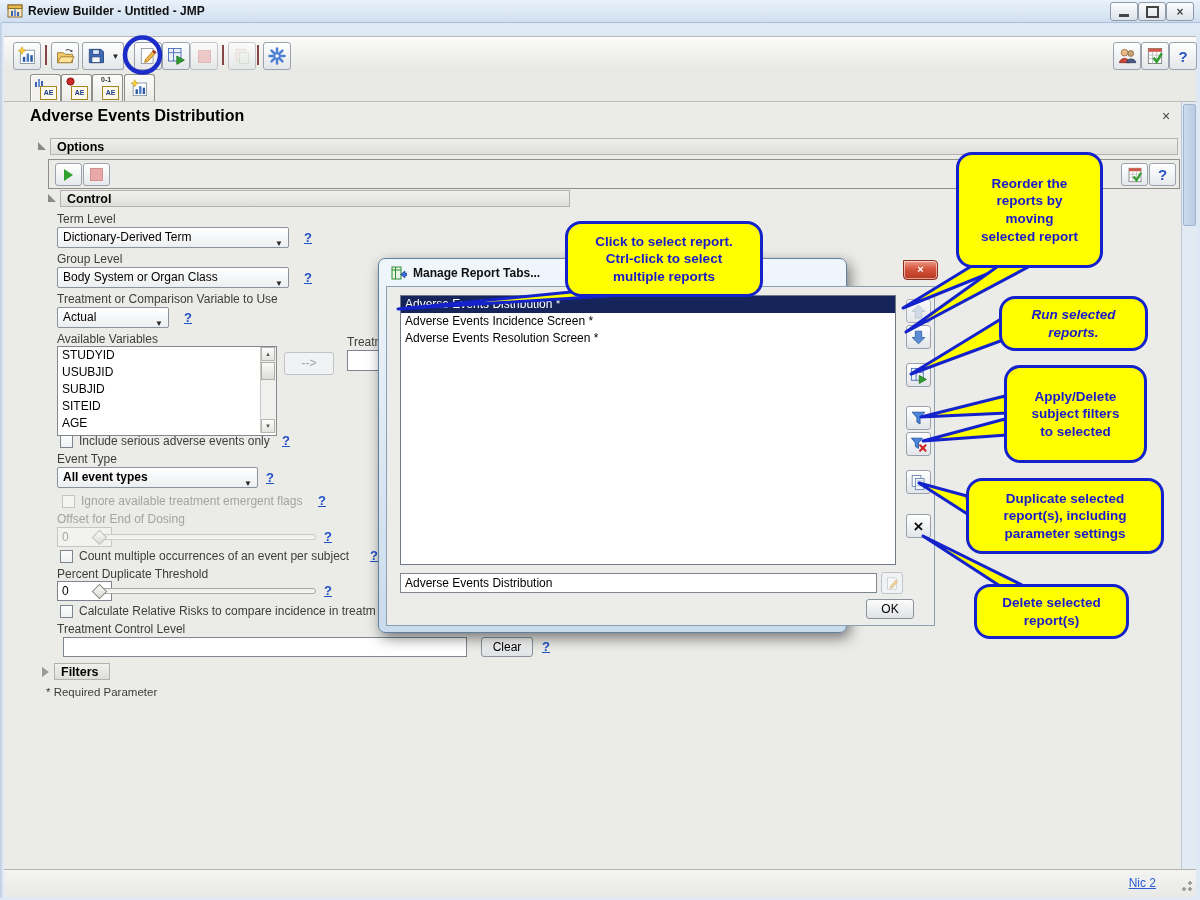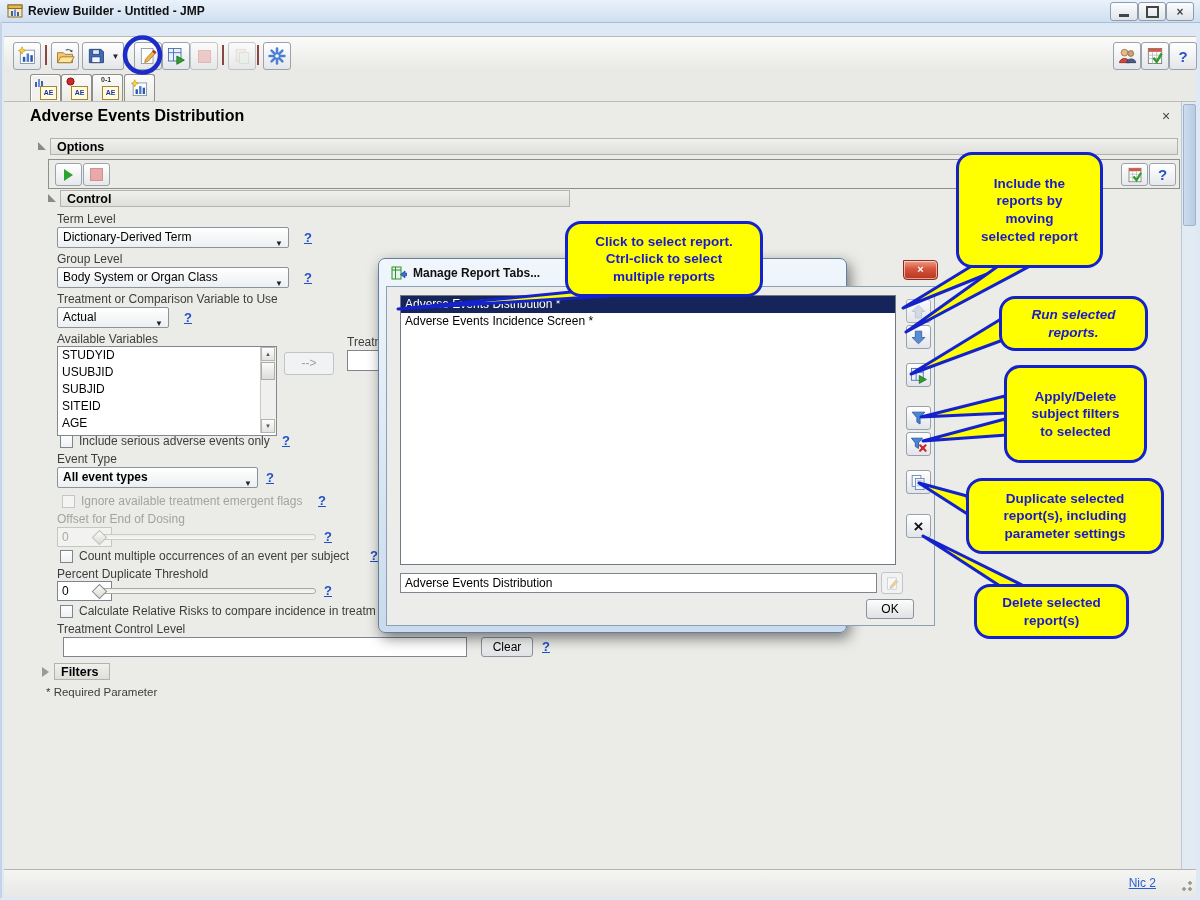--- a/index.html
+++ b/index.html
@@ -387,20 +387,21 @@
           <path d="M9.5 9.5 l4.5-3.5 v2.2 h2 v2.4 h-2 v2.2 z" fill="#3a6fd8" stroke="#1a3a8a" stroke-width="0.7"></path>
         </svg>
       <span class="tx">Manage Report Tabs...</span>
     </div>
     <div class="dlg-close"><span>×</span></div>
 
     <div class="dlg-inner">
       <div class="dlg-list">
         <div class="row sel">Adverse Events Distribution *</div>
         <div class="row">Adverse Events Incidence Screen *</div>
+        <div class="row">Adverse Events Resolution Screen *</div>
       </div>
 
       <div class="sidecol">
         <div class="ib dis" style="top:12px;">
           <svg viewBox="0 0 24 24">
               <polygon points="12,4 20,12 16,12 16,20 8,20 8,12 4,12" fill="#ccd8e4" stroke="#a8b8c8"></polygon>
             </svg>
         </div>
         <div class="ib" style="top:38px;">
           <svg viewBox="0 0 24 24">
@@ -469,21 +470,21 @@
     </g>
     <ellipse cx="142.5" cy="55" rx="17.5" ry="17.5" fill="none" stroke="#1b2cc8" stroke-width="4.5"></ellipse>
   </svg>
 
   <div class="callout" style="left:565px;top:221px;width:198px;height:76px;">
     <span class="txc">Click to select report.
 Ctrl-click to select
 multiple reports</span>
   </div>
   <div class="callout" style="left:956px;top:152px;width:147px;height:116px;">
-    <span class="txc">Include the
+    <span class="txc">Reorder the
 reports by
 moving
 selected report</span>
   </div>
   <div class="callout" style="left:999px;top:296px;width:149px;height:55px;font-style:italic;">
     <span class="txc">Run selected
 reports.</span>
   </div>
   <div class="callout" style="left:1004px;top:365px;width:143px;height:98px;">
     <span class="txc">Apply/Delete

